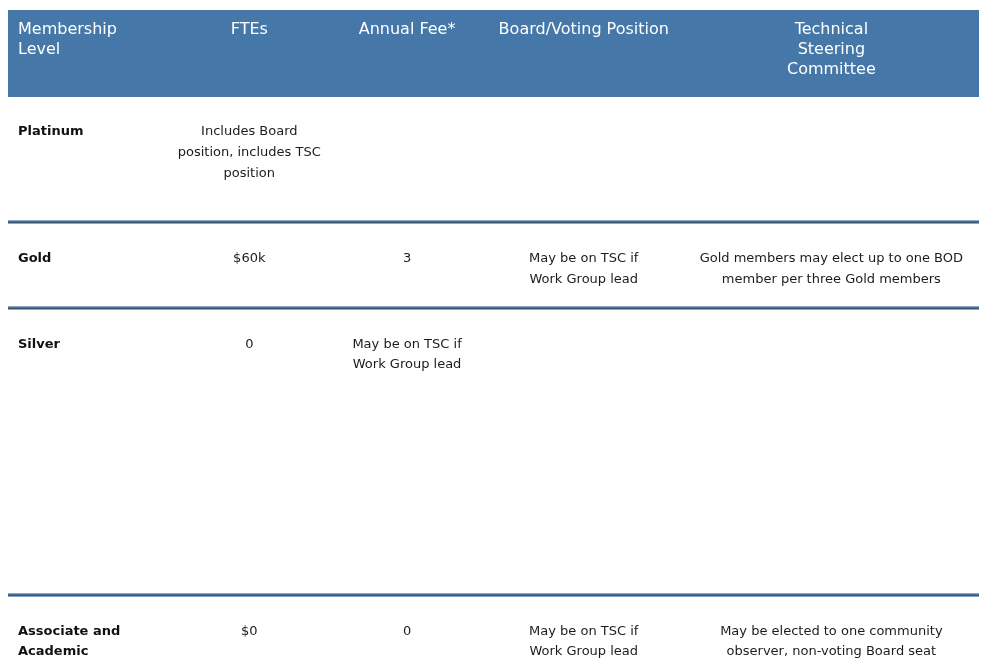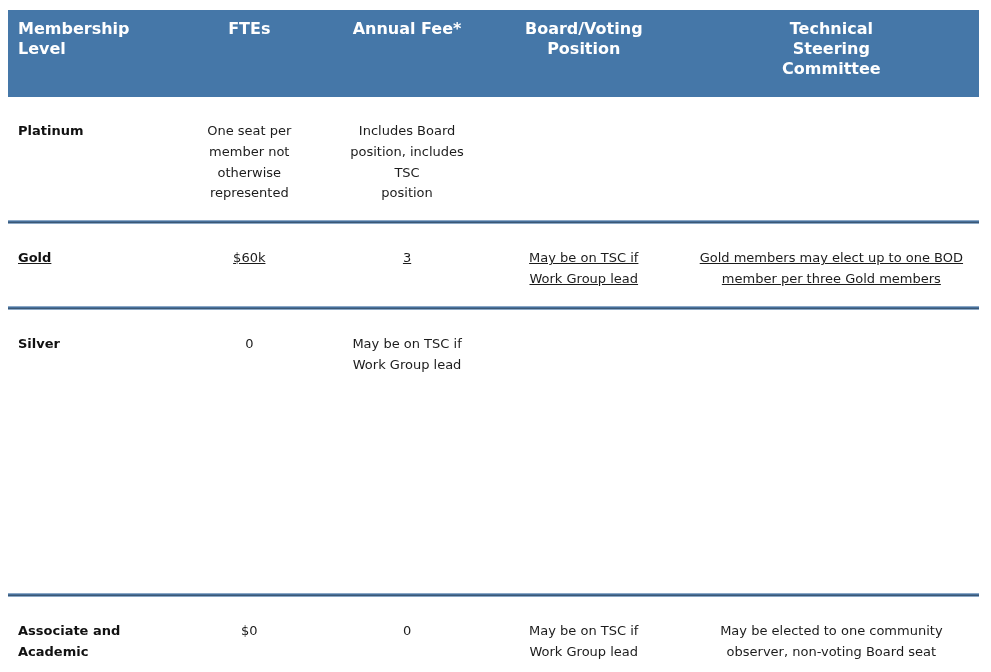--- a/index.html
+++ b/index.html
@@ -38,42 +38,42 @@
   }
   
   .row.header-row {
     background: #4577a8;
     color: #ffffff;
     min-height: 87px;
     box-sizing: border-box;
   }
   .row.header-row .cell {
     font-size: 16px;
-    font-weight: bold;
+    font-weight: normal;
     line-height: 1.25;
     padding: 9px 6px 8px 6px;
     color: #ffffff;
   }
   .row.header-row .cell.col-level {
     padding-left: 10px;
   }
   
   .divider {
     height: 4px;
     background: linear-gradient(
       to bottom,
       #8ca8c6 0px, #8ca8c6 1px,
       #47709b 1px, #47709b 2px,
       #3b5875 2px, #3b5875 3px,
       #8ca8c6 3px, #8ca8c6 4px
     );
   }
   
   .row.row-platinum { min-height: 123px; }
-  .row.row-gold     { min-height: 74px; text-decoration: underline;  }
+  .row.row-gold     { min-height: 74px;  }
   .row.row-silver   { min-height: 283px; }
   .row.row-associate{ min-height: 83px;  }
 </style>
 </head>
 <body>
 
 <div class="membership-table">
 
   <div class="row header-row">
     <div class="cell col-level">Membership
@@ -81,24 +81,20 @@
     <div class="cell">FTEs</div>
     <div class="cell">Annual Fee*</div>
     <div class="cell">Board/Voting Position</div>
     <div class="cell">Technical
 Steering
 Committee</div>
   </div>
 
   <div class="row row-platinum">
     <div class="cell col-level">Platinum</div>
-    <div class="cell">One seat per
-member not
-otherwise
-represented</div>
     <div class="cell">Includes Board position, includes TSC
 position</div>
   </div>
 
   <div class="divider"></div>
 
   <div class="row row-gold">
     <div class="cell col-level">Gold</div>
     <div class="cell">$60k</div>
     <div class="cell">3</div>

